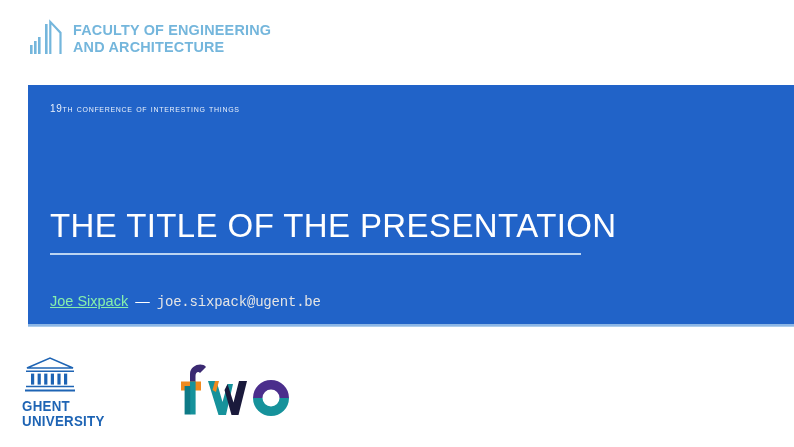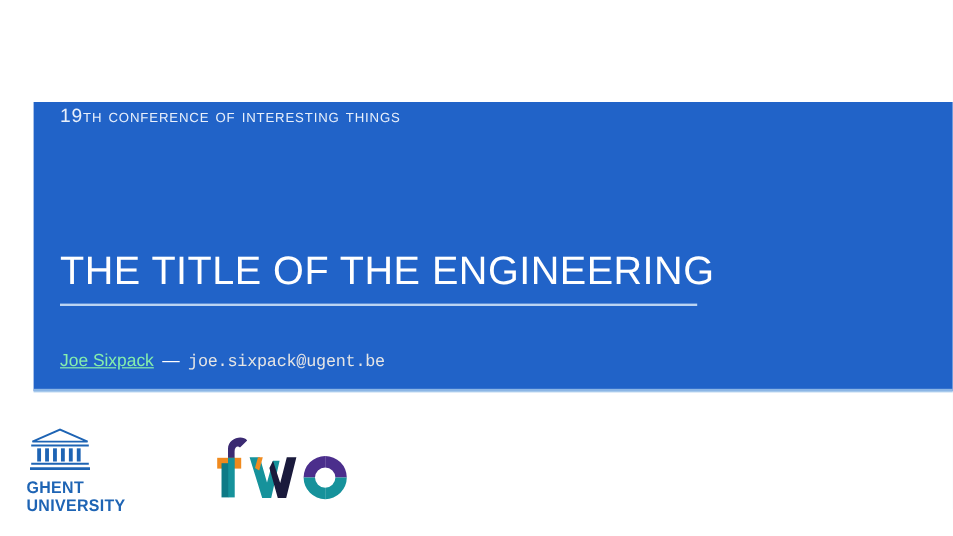--- a/index.html
+++ b/index.html
@@ -65,23 +65,23 @@
     top: 324px;
     right: 0;
     height: 3px;
     background: #9FC4EA;
     opacity: .85;
   }
 
   .conference {
     position: absolute;
     left: 22px;
-    top: 4px;
+    top: 18px;
     color: #E9F0FB;
-    font-size: 16px;
+    font-size: 10px;
     letter-spacing: 0.7px;
     font-variant: small-caps;
     text-transform: lowercase;
   }
   .conference::first-letter { text-transform: none; }
 
   .title-block {
     position: absolute;
     left: 22px;
     top: 122px;
@@ -155,26 +155,41 @@
     width: 120px;
     height: 62px;
   }
   .fwo-svg { display: block; width: 120px; height: 62px; }
 </style>
 </head>
 <body>
 
 <div class="slide">
 
+  <div class="faculty-logo">
+    <svg class="faculty-mark" viewBox="0 0 34 36">
+      <g fill="#74B6DC">
+        <rect x="0" y="27" width="2.6" height="9"></rect>
+        <rect x="4" y="23" width="2.6" height="13"></rect>
+        <rect x="8" y="19" width="2.6" height="17"></rect>
+        <rect x="15" y="6" width="2.6" height="30"></rect>
+      </g>
+      <path d="M19.2 36 L19.2 1.2 L31.6 14.2 L31.6 36 L29.4 36 L29.4 15.2 L21.4 6.6 L21.4 36 Z" fill="#74B6DC"></path>
+    </svg>
+    <div class="faculty-words">
+      <div>FACULTY OF ENGINEERING</div>
+      <div>AND ARCHITECTURE</div>
+    </div>
+  </div>
 
   <div class="banner">
     <div class="conference">19th Conference of Interesting Things</div>
 
     <div class="title-block">
-      <div class="title">THE TITLE OF THE ENGINEERING</div>
+      <div class="title">THE TITLE OF THE PRESENTATION</div>
       <div class="title-rule"></div>
     </div>
 
     <div class="author-line">
       <span class="author-name">Joe Sixpack</span>
       <span class="author-dash">—</span>
       <span class="author-mail">joe.sixpack@ugent.be</span>
     </div>
   </div>
   <div class="banner-underlip"></div>

